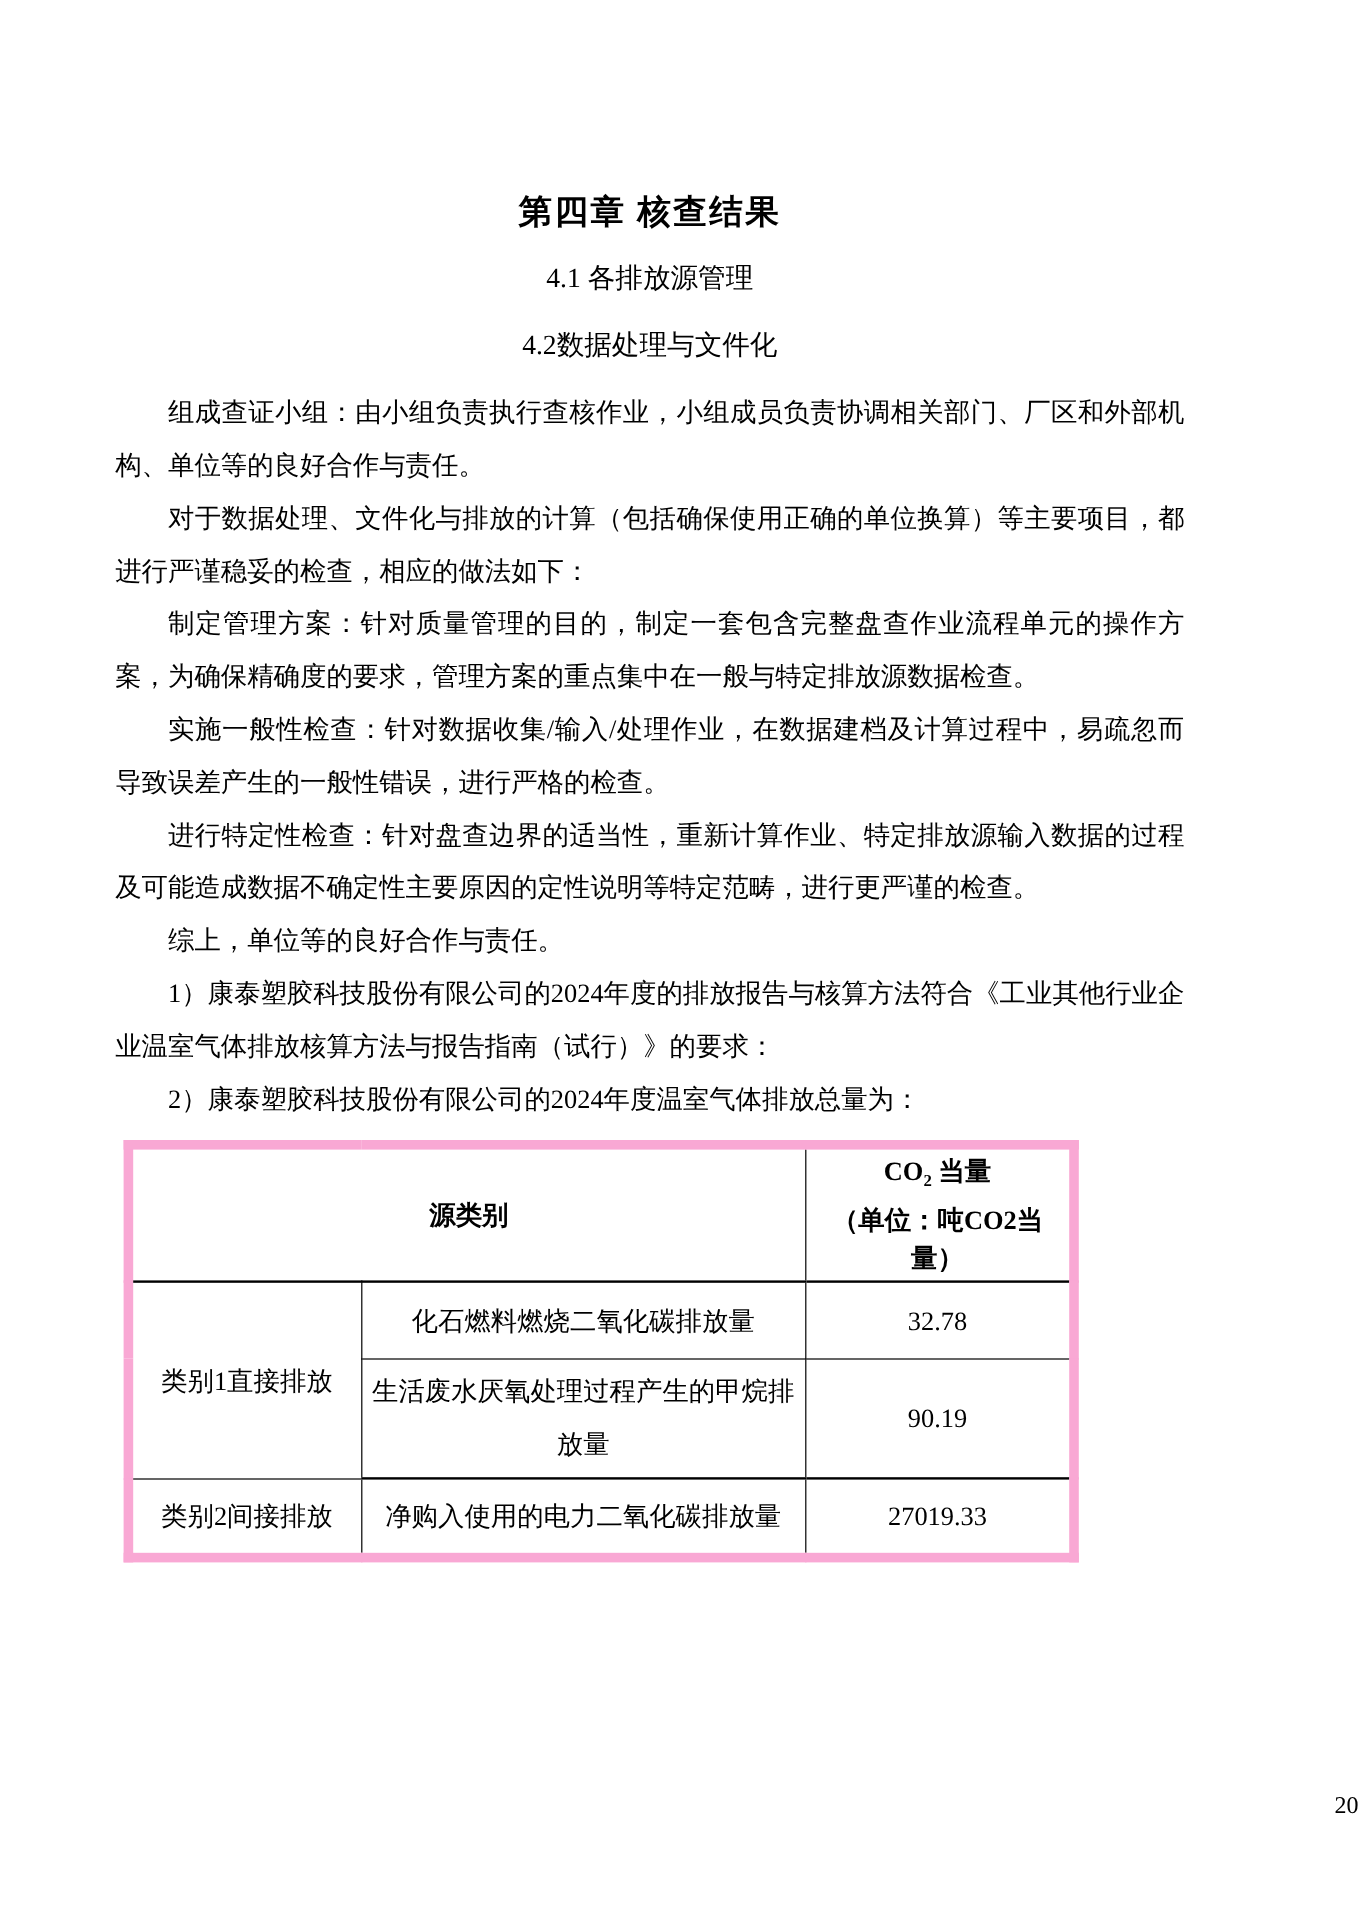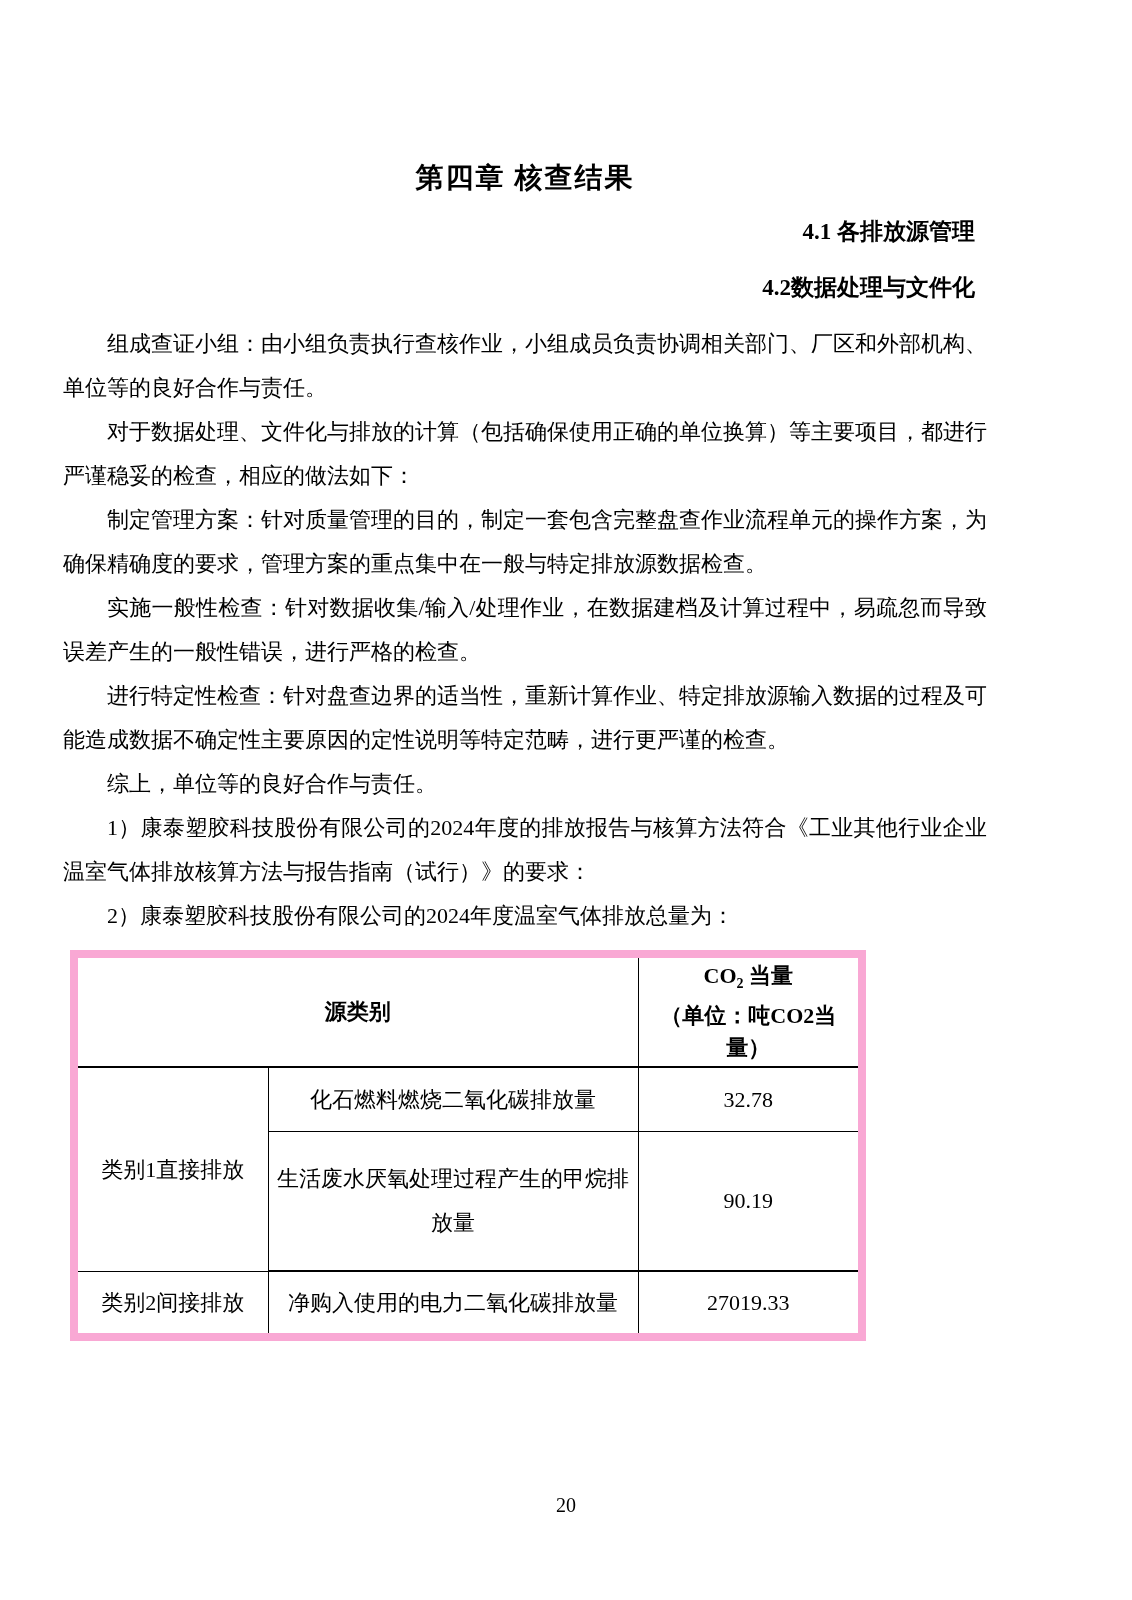--- a/index.html
+++ b/index.html
@@ -8,37 +8,37 @@
     background: #ffffff;
   }
   .page {
     position: relative;
     width: 1132px;
     height: 1600px;
     background: #ffffff;
     color: #000000;
     font-family: "Liberation Serif", "DejaVu Serif", serif;
     box-sizing: border-box;
-    padding: 158px 145px 0 63px;
+    padding: 158px 145px 0 96px;
     overflow: hidden;
   }
   .doc-title {
     font-size: 28px;
     font-weight: bold;
     text-align: center;
     margin: 0 0 6px 0;
     letter-spacing: 2px;
     line-height: 40px;
   }
   .sec-heading {
     font-size: 23px;
-    font-weight: bold;
+    font-weight: normal;
     margin: 12px;
     line-height: 44px;
-    text-align: right;
+    text-align: center;
   }
   .body-para {
     font-size: 22px;
     line-height: 44px;
     margin: 0;
     text-indent: 2em;
     text-align: justify;
   }
   table.emissions {
     border-collapse: collapse;
@@ -60,28 +60,28 @@
   .col-value    { width: 224px; }
   tr.header-row td {
     border-bottom: 2px solid #000;
     font-weight: bold;
     height: 96px;
   }
   .co2-line { line-height: 32px; }
   .co2-line sub { font-size: 14px; }
   tr.row-1 td { height: 64px; }
   tr.row-2 td { border-bottom: 2px solid #000; }
-  tr.row-2 td.cell-source { height: 140px; line-height: 44px; }
+  tr.row-2 td.cell-source { height: 100px; line-height: 44px; }
   tr.row-3 td { height: 66px; }
   .page-number {
     position: absolute;
     left: 0;
     right: 0;
     top: 1494px;
-    text-align: center;
+    text-align: right;
     font-size: 20px;
     color: #000;
   }
 </style>
 </head>
 <body>
 
 <div class="page">
 
   <h1 class="doc-title">第四章 核查结果</h1>

